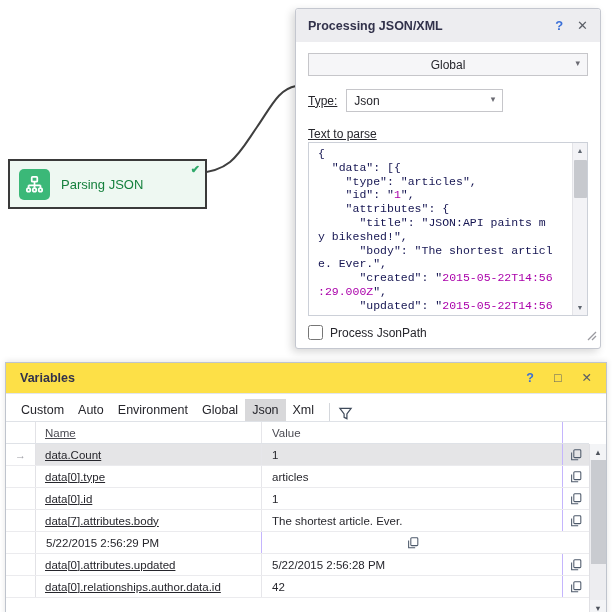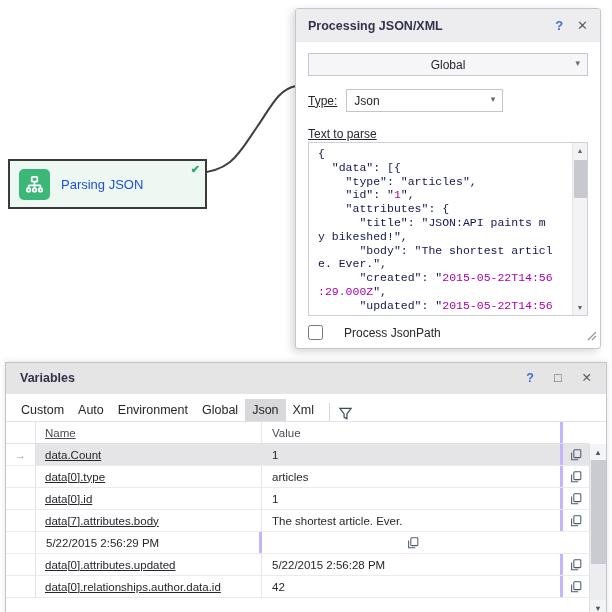--- a/index.html
+++ b/index.html
@@ -16,21 +16,21 @@
   
   .flow-node{
     position:absolute;left:8px;top:159px;width:186px;height:46px;
     background:#eef8f2;border:2px solid #3a3a3a;
     display:flex;align-items:center;gap:11px;padding-left:9px;box-sizing:content-box;
   }
   .node-icon{
     width:31px;height:31px;border-radius:5px;background:#3bb878;
     display:flex;align-items:center;justify-content:center;flex:0 0 auto;
   }
-  .node-label{font-size:13px;color:#1d4ed8;}
+  .node-label{font-size:13px;color:#15803d;}
   .node-check{
     position:absolute;top:3px;right:5px;font-size:11px;color:#2fa96a;font-weight:bold;line-height:1;
   }
 
   
   .proc-panel{
     position:absolute;left:295px;top:8px;width:306px;height:341px;
     background:#ffffff;border:1px solid #c4c7cf;border-radius:3px;
     box-shadow:-3px 3px 8px rgba(0,0,0,.16);
     box-sizing:border-box;
@@ -66,54 +66,54 @@
   .code-line .num{color:#aa00aa;}
   .vscroll{
     position:absolute;top:0;right:0;width:15px;height:100%;
     background:#f3f3f6;border-left:1px solid #e4e4e8;
     display:flex;flex-direction:column;align-items:center;box-sizing:border-box;
   }
   .vscroll .sbtn{height:15px;width:100%;display:flex;align-items:center;justify-content:center;
     font-size:7px;color:#5f6670;flex:0 0 auto;}
   .vscroll .sthumb{width:13px;background:#c7c9ce;border-radius:1px;flex:0 0 auto;}
   .vscroll .strack{flex:1;}
-  .cb-row{display:flex;align-items:center;gap:21px;}
+  .cb-row{display:flex;align-items:center;gap:7px;}
   .cb-row input{width:15px;height:15px;margin:0;accent-color:#fff;}
   .cb-label{font-size:12px;}
   .grip{position:absolute;right:3px;bottom:3px;}
 
   
   .vars-panel{
     position:absolute;left:5px;top:362px;width:602px;height:255px;
     background:#ffffff;border:1px solid #bfc4cd;
     box-shadow:0 -1px 6px rgba(0,0,0,.10);
     box-sizing:border-box;
   }
   .vars-header{
-    height:30px;background:#e5e5e5;display:flex;align-items:center;padding:0 14px;
+    height:30px;background:#fde047;display:flex;align-items:center;padding:0 14px;
     border-bottom:1px solid #e3e6ec;
   }
   .vars-title{font-weight:bold;font-size:12.5px;color:#32324b;flex:1;}
   .vars-header .titlebar-btn{margin-left:20px;font-size:12.5px;}
   .tabs-row{height:27px;display:flex;align-items:flex-end;padding-left:8px;gap:0;}
   .tab{font-size:12.5px;padding:4px 7px;color:#26262c;cursor:default;}
   .tab.selected{background:#d8d8da;}
   .tabs-sep{width:1px;height:18px;background:#d4d7dc;margin:0 8px;}
   .filter-btn{display:flex;align-items:center;}
 
   .vars-table{position:relative;border-top:1px solid #dfe2e7;}
   .vt-row{
     display:grid;grid-template-columns:30px 226px 1fr 26px;
     height:21px;align-items:center;
     border-bottom:1px solid #ebebee;font-size:11.5px;
   }
   .vt-row .gutter{height:100%;border-right:1px solid #e2e2e6;background:#fff;
     display:flex;align-items:center;justify-content:center;color:#9a9aa2;font-size:11px;}
   .vt-row .c-name{padding-left:9px;height:100%;display:flex;align-items:center;border-right:1px solid #e6e6ea;text-decoration:underline;}
-  .vt-row .c-value{padding-left:10px;height:100%;display:flex;align-items:center;border-right:3px solid #c4b5fd;}
+  .vt-row .c-value{padding-left:10px;height:100%;display:flex;align-items:center;border-right:1px solid #c4b5fd;}
   .vt-row .c-copy{display:flex;align-items:center;justify-content:center;height:100%;}
   .vt-head{height:21px;border-bottom:1px solid #dfe2e7;color:#4a4a52;font-size:11.5px;}
   .vt-head .c-name,.vt-head .c-value{font-weight:normal;}
   .vt-row.selected .c-name,.vt-row.selected .c-value,.vt-row.selected .c-copy{background:#e5e5e7;}
   .vt-main{margin-right:17px;}
   .vt-scroll{
     position:absolute;top:22px;right:0;width:17px;height:172px;
     background:#ededf0;border-left:1px solid #e0e0e4;
     display:flex;flex-direction:column;align-items:center;box-sizing:border-box;
   }

